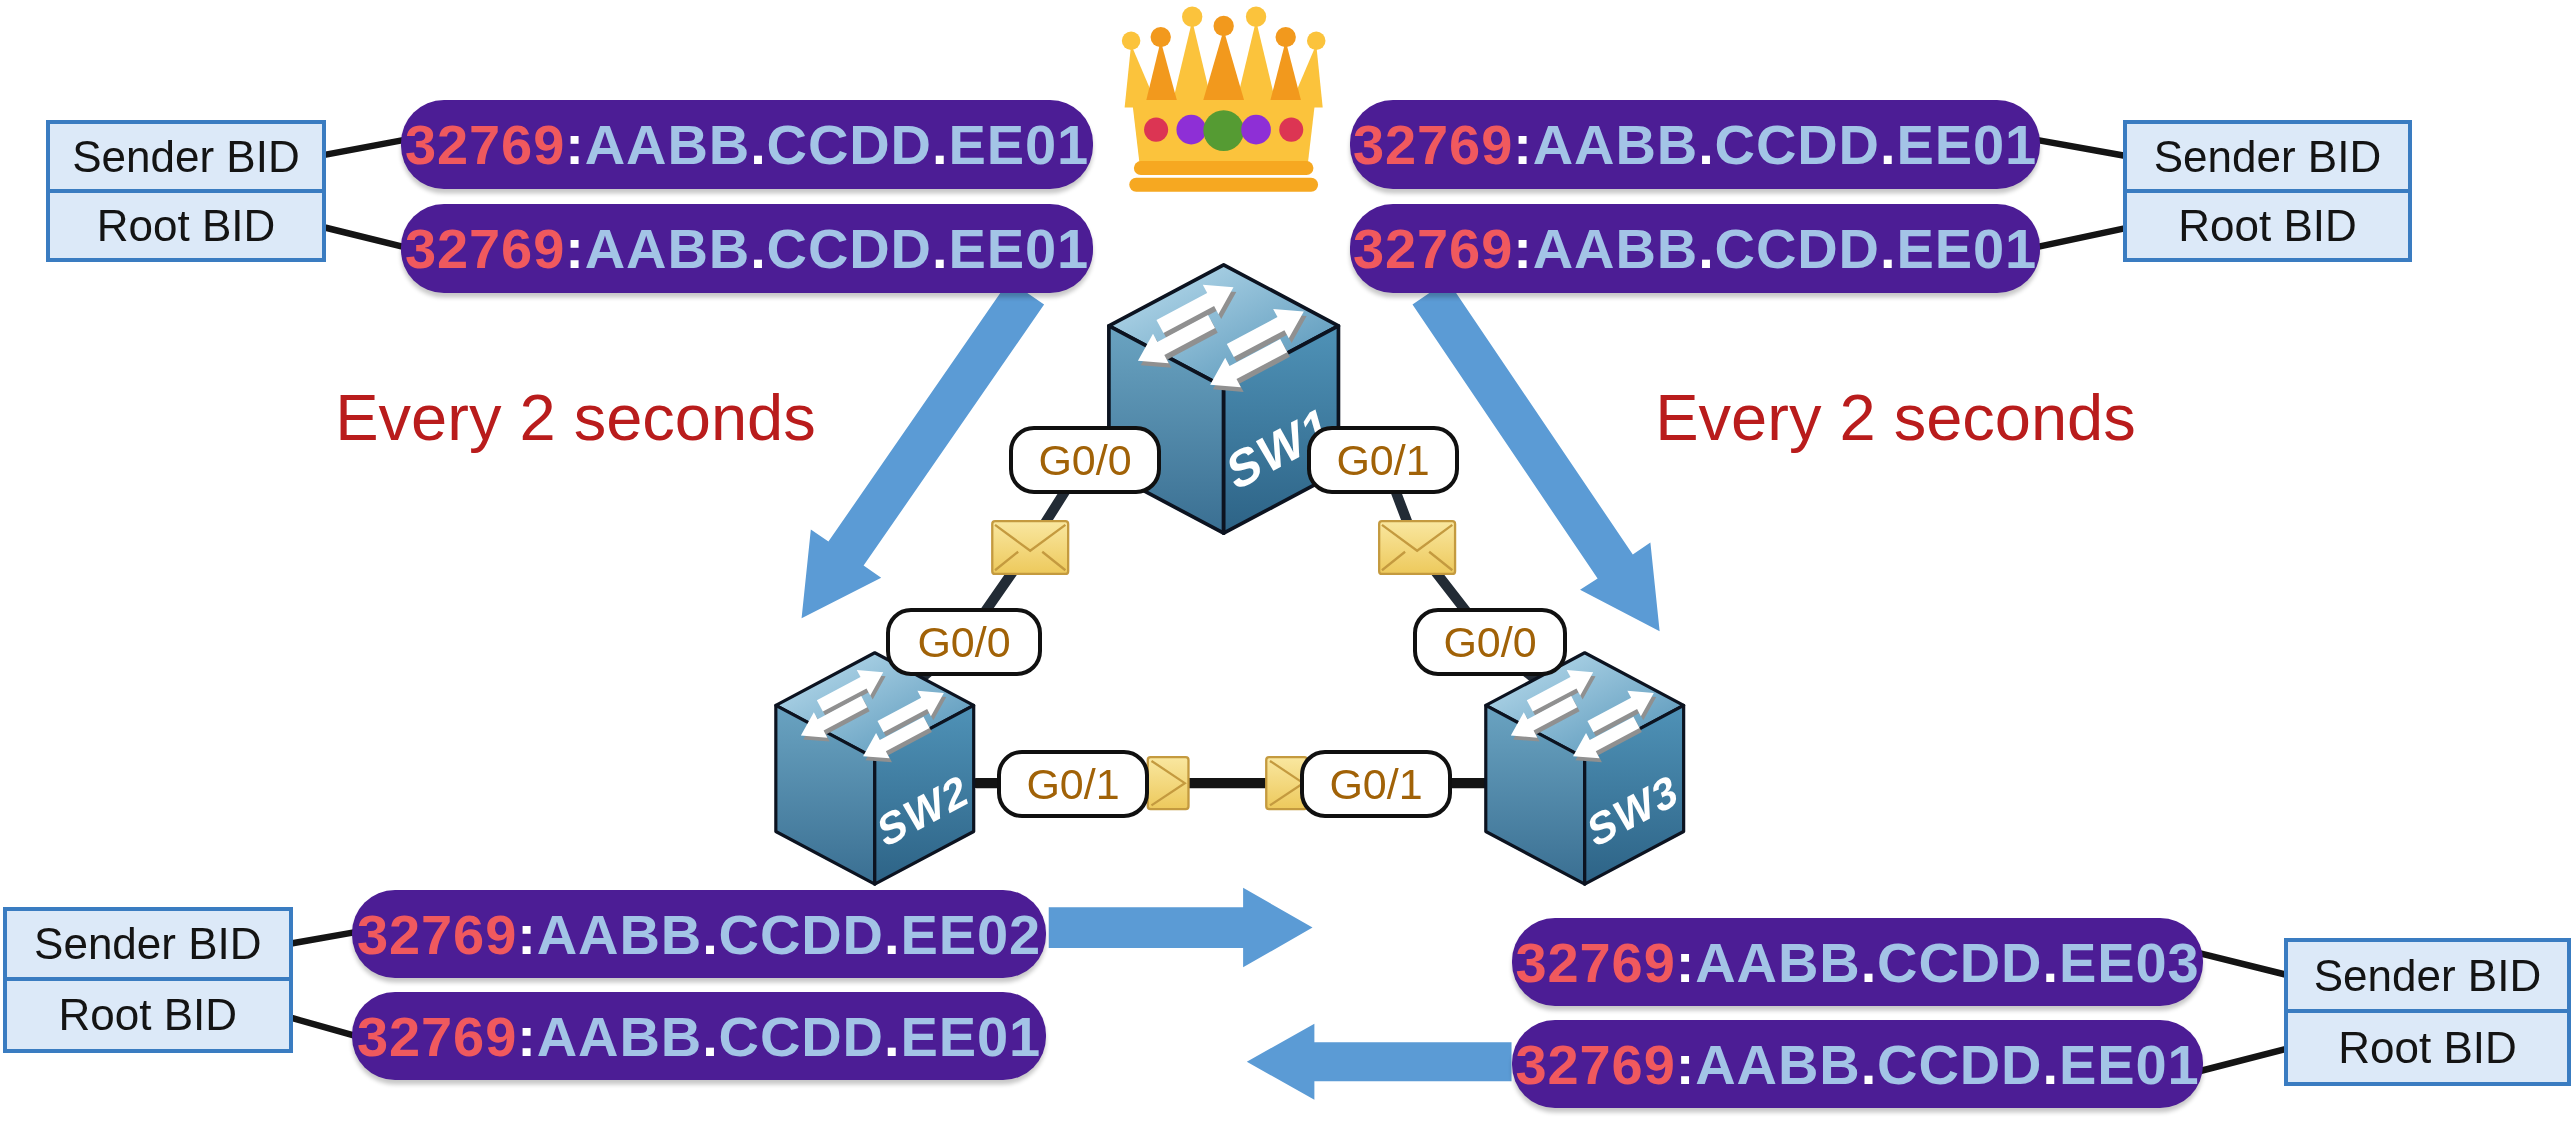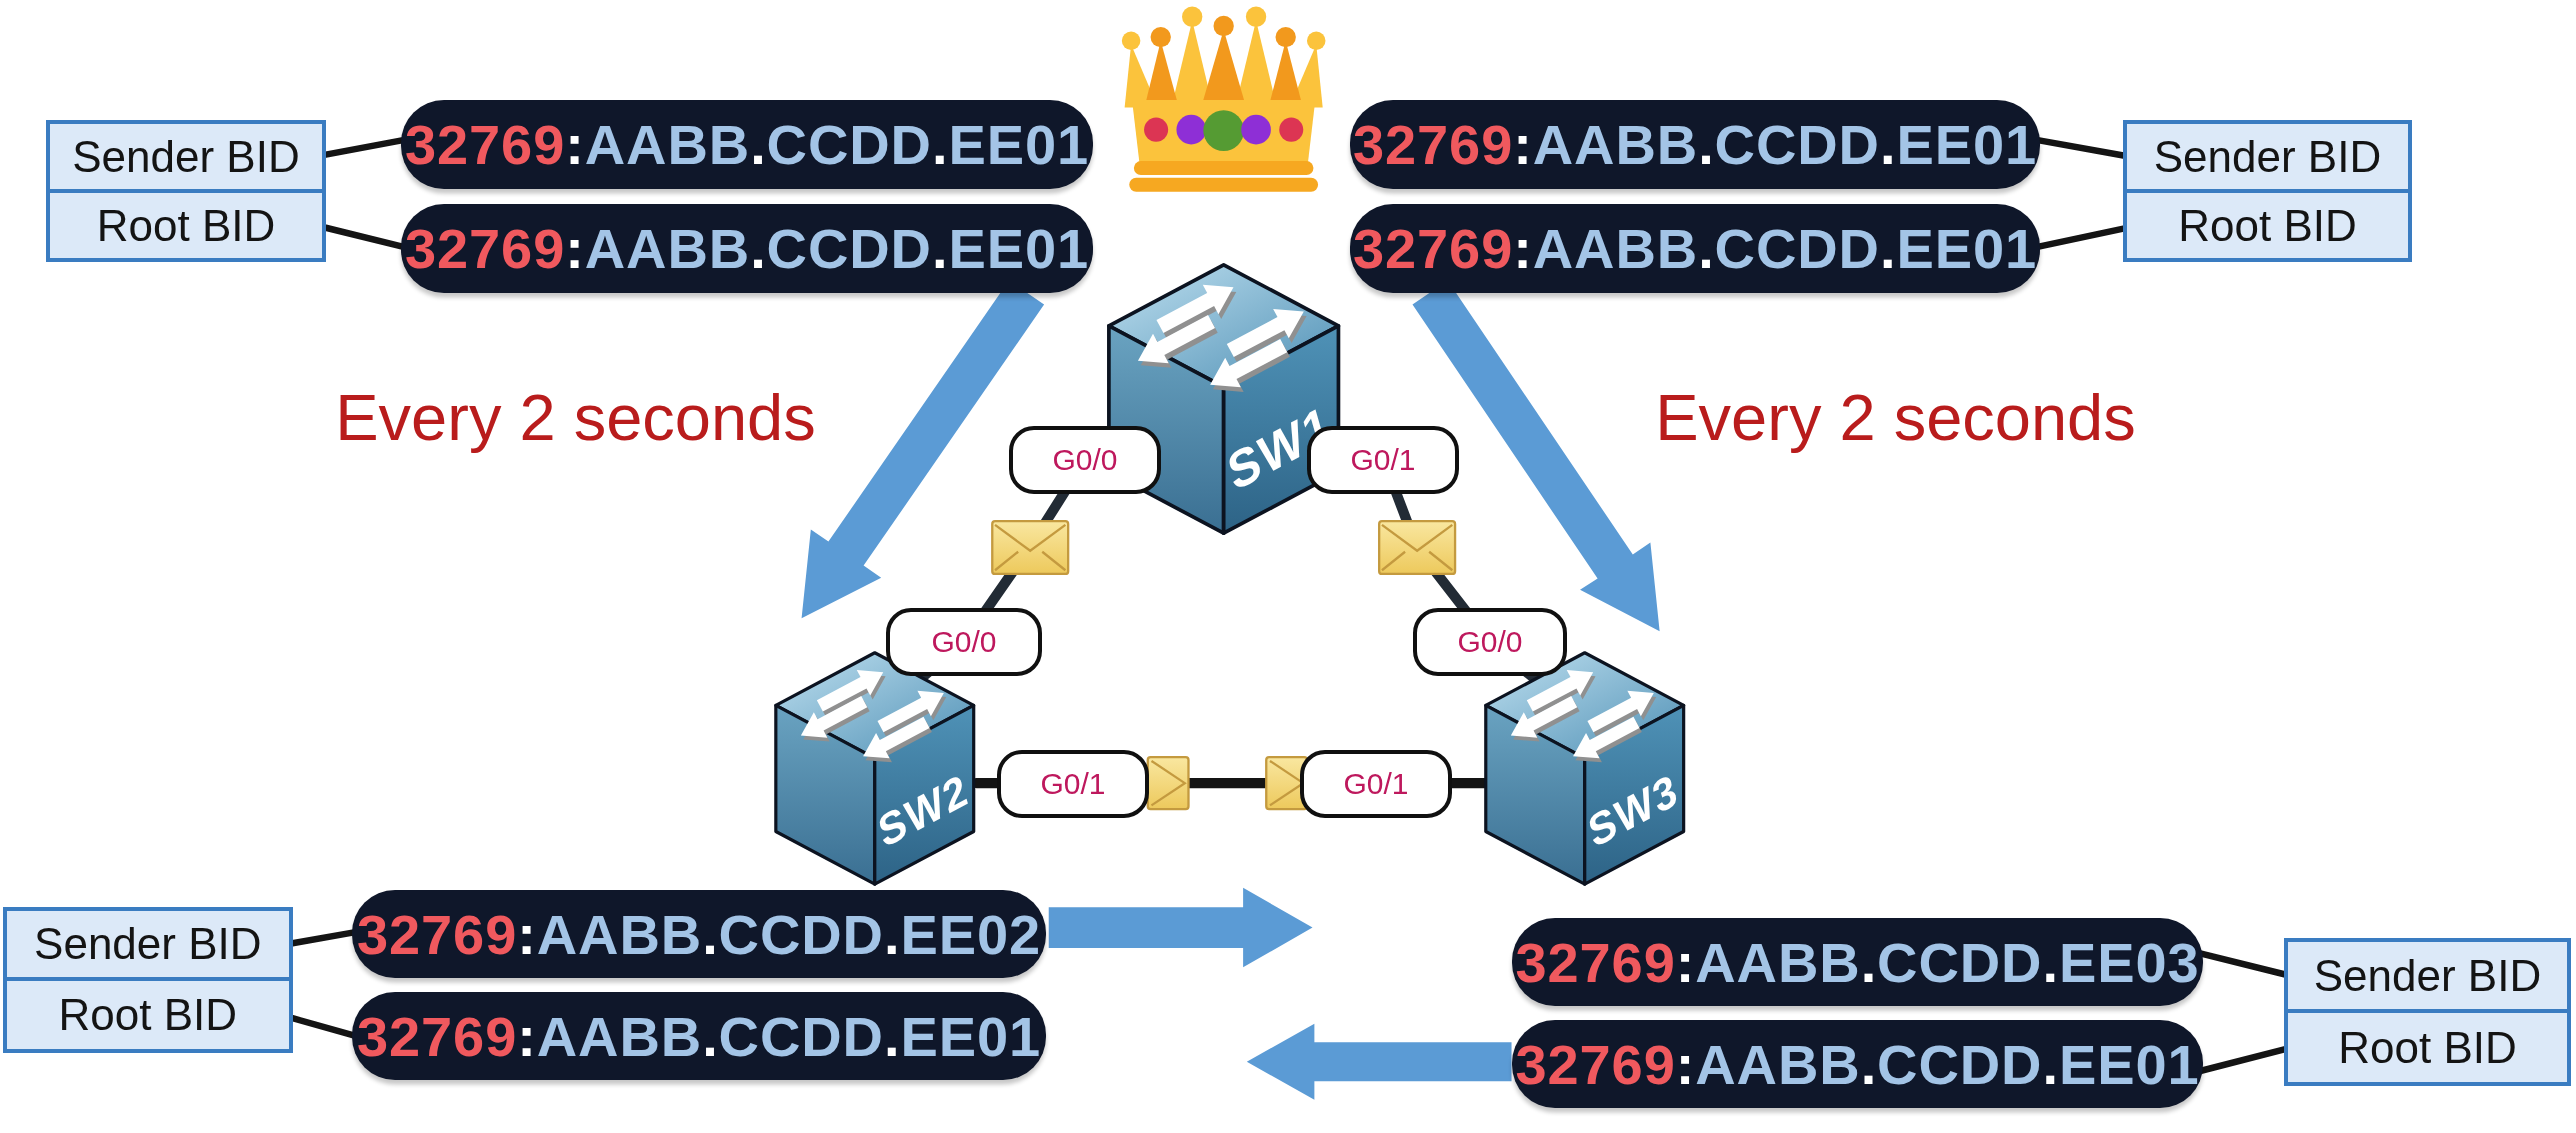--- a/index.html
+++ b/index.html
@@ -3,35 +3,35 @@
 <meta charset="utf-8">
 <style>
   html,body{margin:0;padding:0;background:#ffffff;}
   .canvas{
     position:relative;width:2576px;height:1134px;overflow:hidden;background:#ffffff;
     font-family:"Liberation Sans","DejaVu Sans",sans-serif;
   }
   .canvas svg.layer{position:absolute;left:0;top:0;z-index:1;}
   .abs{position:absolute;z-index:2;box-sizing:border-box;}
   .pill{
-    background:#0f172a;border-radius:43px;display:flex;align-items:center;justify-content:center;
+    background:#4c1d95;border-radius:43px;display:flex;align-items:center;justify-content:center;
     font-weight:bold;font-size:56px;letter-spacing:0.9px;white-space:nowrap;
     box-shadow:0 4.6px 4.6px rgba(0,0,0,0.22);
   }
   .pill .pri{color:#f0595e;}
   .pill .sep{color:#ffffff;}
   .pill .mac{color:#a3c4e6;}
   .bidbox{
     background:#dce9f8;border:4.6px solid #3a7cc1;display:flex;align-items:center;justify-content:center;
     font-size:44px;color:#141414;white-space:nowrap;
   }
   .port{
     background:#ffffff;border:4.6px solid #101010;border-radius:25px;
     display:flex;align-items:center;justify-content:center;
-    font-size:30px;color:#be185d;white-space:nowrap;
+    font-size:43px;color:#a16207;white-space:nowrap;
   }
   .every{
     font-size:65px;color:#b91c1c;text-align:center;white-space:nowrap;
   }
   svg text.swname{
     font-family:"Liberation Sans","DejaVu Sans",sans-serif;
     font-weight:bold;font-size:54px;fill:#ffffff;letter-spacing:2px;
   }
 </style>
 </head>

